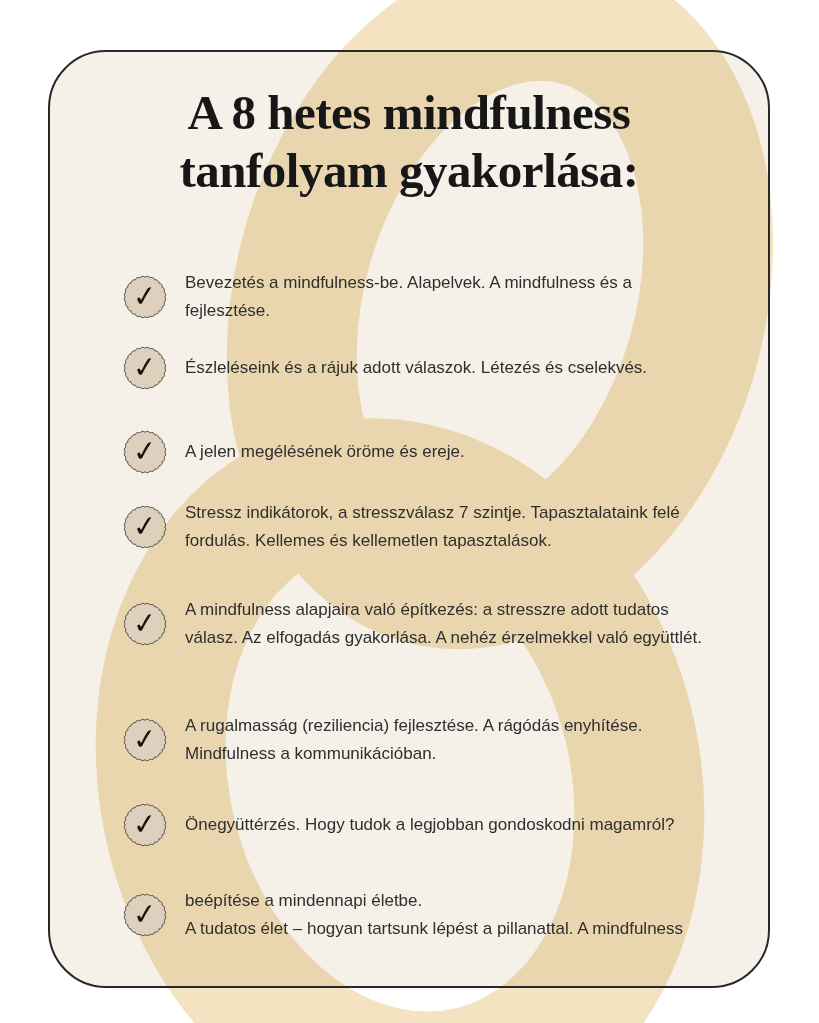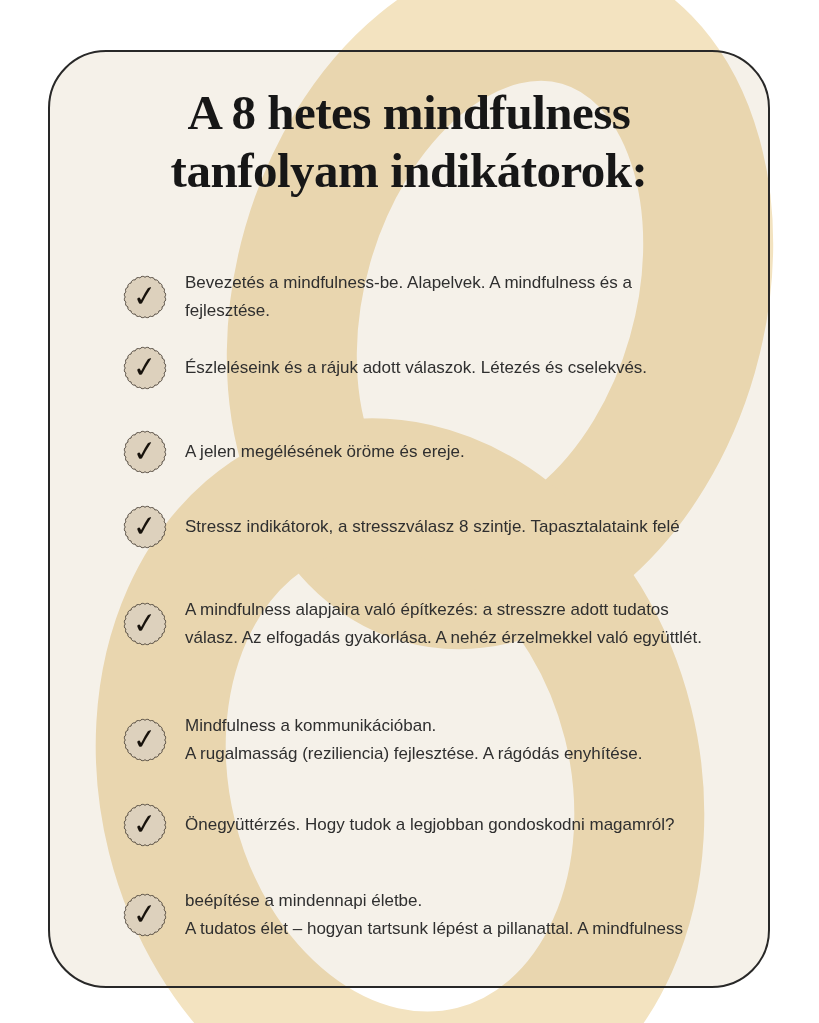--- a/index.html
+++ b/index.html
@@ -90,21 +90,21 @@
     <ellipse class="ring" cx="500" cy="300" rx="200" ry="290" transform="rotate(16 500 300)"></ellipse>
     <ellipse class="ring" cx="400" cy="780" rx="235" ry="300" transform="rotate(-14 400 780)"></ellipse>
   </svg>
 
   <div class="card-fill"></div>
   <div class="card-border"></div>
 
   <div class="content">
     <div class="title">
       <div>A 8 hetes mindfulness</div>
-      <div>tanfolyam indikátorok:</div>
+      <div>tanfolyam gyakorlása:</div>
     </div>
 
     <div class="list" id="list">
         <div class="item">
     <div class="badge">
       <svg viewBox="0 0 48 48" width="44" height="44">
         <path class="seal" d="M 24.00 2.50 A 3.51 3.51 0 0 1 29.56 3.23 A 3.51 3.51 0 0 1 34.75 5.38 A 3.51 3.51 0 0 1 39.20 8.80 A 3.51 3.51 0 0 1 42.62 13.25 A 3.51 3.51 0 0 1 44.77 18.44 A 3.51 3.51 0 0 1 45.50 24.00 A 3.51 3.51 0 0 1 44.77 29.56 A 3.51 3.51 0 0 1 42.62 34.75 A 3.51 3.51 0 0 1 39.20 39.20 A 3.51 3.51 0 0 1 34.75 42.62 A 3.51 3.51 0 0 1 29.56 44.77 A 3.51 3.51 0 0 1 24.00 45.50 A 3.51 3.51 0 0 1 18.44 44.77 A 3.51 3.51 0 0 1 13.25 42.62 A 3.51 3.51 0 0 1 8.80 39.20 A 3.51 3.51 0 0 1 5.38 34.75 A 3.51 3.51 0 0 1 3.23 29.56 A 3.51 3.51 0 0 1 2.50 24.00 A 3.51 3.51 0 0 1 3.23 18.44 A 3.51 3.51 0 0 1 5.38 13.25 A 3.51 3.51 0 0 1 8.80 8.80 A 3.51 3.51 0 0 1 13.25 5.38 A 3.51 3.51 0 0 1 18.44 3.23 A 3.51 3.51 0 0 1 24.00 2.50 Z"></path>
       </svg>
       <span class="check">✓</span>
     </div>
@@ -136,21 +136,22 @@
           </div>
   </div>
         <div class="item">
     <div class="badge">
       <svg viewBox="0 0 48 48" width="44" height="44">
         <path class="seal" d="M 24.00 2.50 A 3.51 3.51 0 0 1 29.56 3.23 A 3.51 3.51 0 0 1 34.75 5.38 A 3.51 3.51 0 0 1 39.20 8.80 A 3.51 3.51 0 0 1 42.62 13.25 A 3.51 3.51 0 0 1 44.77 18.44 A 3.51 3.51 0 0 1 45.50 24.00 A 3.51 3.51 0 0 1 44.77 29.56 A 3.51 3.51 0 0 1 42.62 34.75 A 3.51 3.51 0 0 1 39.20 39.20 A 3.51 3.51 0 0 1 34.75 42.62 A 3.51 3.51 0 0 1 29.56 44.77 A 3.51 3.51 0 0 1 24.00 45.50 A 3.51 3.51 0 0 1 18.44 44.77 A 3.51 3.51 0 0 1 13.25 42.62 A 3.51 3.51 0 0 1 8.80 39.20 A 3.51 3.51 0 0 1 5.38 34.75 A 3.51 3.51 0 0 1 3.23 29.56 A 3.51 3.51 0 0 1 2.50 24.00 A 3.51 3.51 0 0 1 3.23 18.44 A 3.51 3.51 0 0 1 5.38 13.25 A 3.51 3.51 0 0 1 8.80 8.80 A 3.51 3.51 0 0 1 13.25 5.38 A 3.51 3.51 0 0 1 18.44 3.23 A 3.51 3.51 0 0 1 24.00 2.50 Z"></path>
       </svg>
       <span class="check">✓</span>
     </div>
     <div class="text">
-            <div class="line">Stressz indikátorok, a stresszválasz 8 szintje. Tapasztalataink felé</div>
+            <div class="line">Stressz indikátorok, a stresszválasz 7 szintje. Tapasztalataink felé</div>
+            <div class="line">fordulás. Kellemes és kellemetlen tapasztalások.</div>
           </div>
   </div>
         <div class="item">
     <div class="badge">
       <svg viewBox="0 0 48 48" width="44" height="44">
         <path class="seal" d="M 24.00 2.50 A 3.51 3.51 0 0 1 29.56 3.23 A 3.51 3.51 0 0 1 34.75 5.38 A 3.51 3.51 0 0 1 39.20 8.80 A 3.51 3.51 0 0 1 42.62 13.25 A 3.51 3.51 0 0 1 44.77 18.44 A 3.51 3.51 0 0 1 45.50 24.00 A 3.51 3.51 0 0 1 44.77 29.56 A 3.51 3.51 0 0 1 42.62 34.75 A 3.51 3.51 0 0 1 39.20 39.20 A 3.51 3.51 0 0 1 34.75 42.62 A 3.51 3.51 0 0 1 29.56 44.77 A 3.51 3.51 0 0 1 24.00 45.50 A 3.51 3.51 0 0 1 18.44 44.77 A 3.51 3.51 0 0 1 13.25 42.62 A 3.51 3.51 0 0 1 8.80 39.20 A 3.51 3.51 0 0 1 5.38 34.75 A 3.51 3.51 0 0 1 3.23 29.56 A 3.51 3.51 0 0 1 2.50 24.00 A 3.51 3.51 0 0 1 3.23 18.44 A 3.51 3.51 0 0 1 5.38 13.25 A 3.51 3.51 0 0 1 8.80 8.80 A 3.51 3.51 0 0 1 13.25 5.38 A 3.51 3.51 0 0 1 18.44 3.23 A 3.51 3.51 0 0 1 24.00 2.50 Z"></path>
       </svg>
       <span class="check">✓</span>
     </div>
     <div class="text">
@@ -159,22 +160,22 @@
           </div>
   </div>
         <div class="item">
     <div class="badge">
       <svg viewBox="0 0 48 48" width="44" height="44">
         <path class="seal" d="M 24.00 2.50 A 3.51 3.51 0 0 1 29.56 3.23 A 3.51 3.51 0 0 1 34.75 5.38 A 3.51 3.51 0 0 1 39.20 8.80 A 3.51 3.51 0 0 1 42.62 13.25 A 3.51 3.51 0 0 1 44.77 18.44 A 3.51 3.51 0 0 1 45.50 24.00 A 3.51 3.51 0 0 1 44.77 29.56 A 3.51 3.51 0 0 1 42.62 34.75 A 3.51 3.51 0 0 1 39.20 39.20 A 3.51 3.51 0 0 1 34.75 42.62 A 3.51 3.51 0 0 1 29.56 44.77 A 3.51 3.51 0 0 1 24.00 45.50 A 3.51 3.51 0 0 1 18.44 44.77 A 3.51 3.51 0 0 1 13.25 42.62 A 3.51 3.51 0 0 1 8.80 39.20 A 3.51 3.51 0 0 1 5.38 34.75 A 3.51 3.51 0 0 1 3.23 29.56 A 3.51 3.51 0 0 1 2.50 24.00 A 3.51 3.51 0 0 1 3.23 18.44 A 3.51 3.51 0 0 1 5.38 13.25 A 3.51 3.51 0 0 1 8.80 8.80 A 3.51 3.51 0 0 1 13.25 5.38 A 3.51 3.51 0 0 1 18.44 3.23 A 3.51 3.51 0 0 1 24.00 2.50 Z"></path>
       </svg>
       <span class="check">✓</span>
     </div>
     <div class="text">
+            <div class="line">A rugalmasság (reziliencia) fejlesztése. A rágódás enyhítése.</div>
             <div class="line">Mindfulness a kommunikációban.</div>
-            <div class="line">A rugalmasság (reziliencia) fejlesztése. A rágódás enyhítése.</div>
           </div>
   </div>
         <div class="item">
     <div class="badge">
       <svg viewBox="0 0 48 48" width="44" height="44">
         <path class="seal" d="M 24.00 2.50 A 3.51 3.51 0 0 1 29.56 3.23 A 3.51 3.51 0 0 1 34.75 5.38 A 3.51 3.51 0 0 1 39.20 8.80 A 3.51 3.51 0 0 1 42.62 13.25 A 3.51 3.51 0 0 1 44.77 18.44 A 3.51 3.51 0 0 1 45.50 24.00 A 3.51 3.51 0 0 1 44.77 29.56 A 3.51 3.51 0 0 1 42.62 34.75 A 3.51 3.51 0 0 1 39.20 39.20 A 3.51 3.51 0 0 1 34.75 42.62 A 3.51 3.51 0 0 1 29.56 44.77 A 3.51 3.51 0 0 1 24.00 45.50 A 3.51 3.51 0 0 1 18.44 44.77 A 3.51 3.51 0 0 1 13.25 42.62 A 3.51 3.51 0 0 1 8.80 39.20 A 3.51 3.51 0 0 1 5.38 34.75 A 3.51 3.51 0 0 1 3.23 29.56 A 3.51 3.51 0 0 1 2.50 24.00 A 3.51 3.51 0 0 1 3.23 18.44 A 3.51 3.51 0 0 1 5.38 13.25 A 3.51 3.51 0 0 1 8.80 8.80 A 3.51 3.51 0 0 1 13.25 5.38 A 3.51 3.51 0 0 1 18.44 3.23 A 3.51 3.51 0 0 1 24.00 2.50 Z"></path>
       </svg>
       <span class="check">✓</span>
     </div>
     <div class="text">

